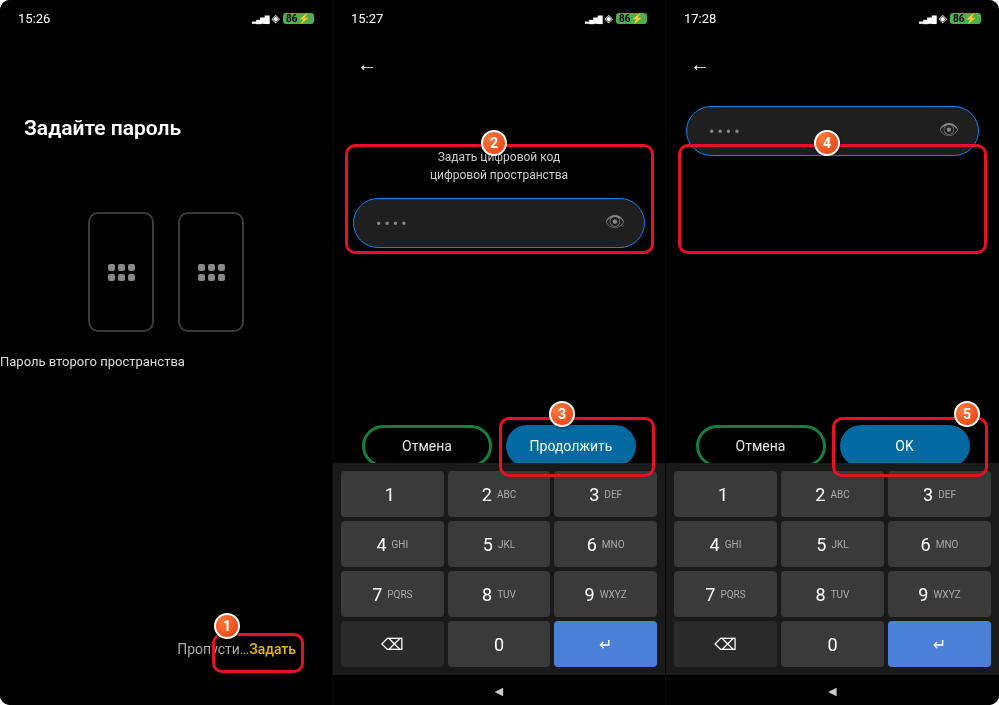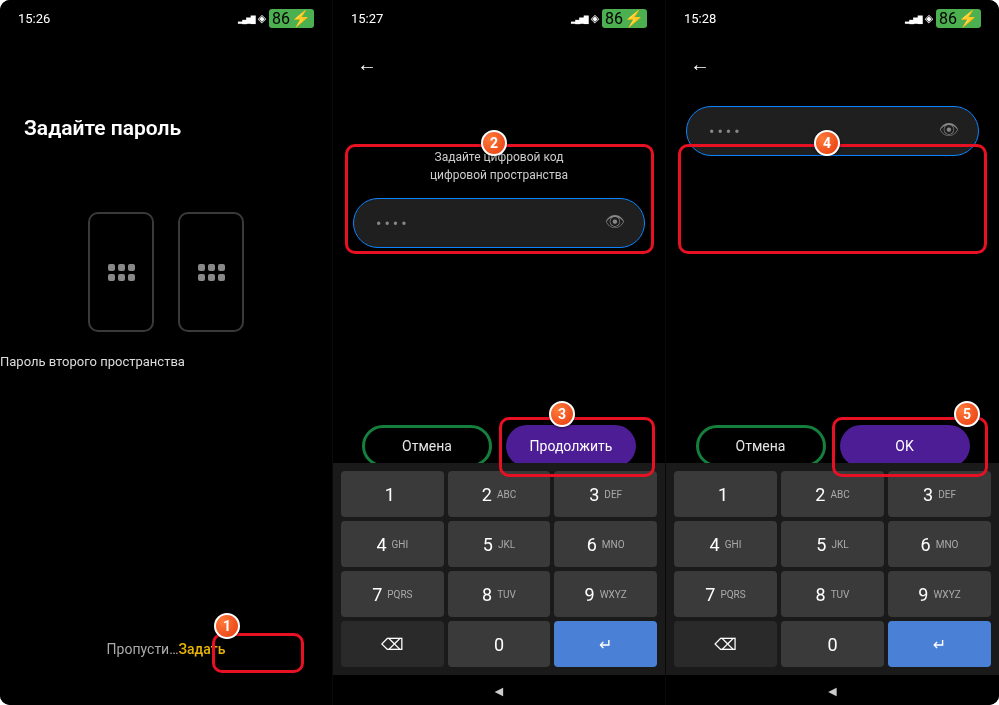--- a/index.html
+++ b/index.html
@@ -2,39 +2,39 @@
 <html><head>
 <meta charset="utf-8">
 <style>
 *{margin:0;padding:0;box-sizing:border-box;font-family:-apple-system,Roboto,sans-serif}
 body{background:#fff;width:999px;height:705px;overflow:hidden}
 .container{display:flex;width:999px;height:705px;border-radius:10px;overflow:hidden;background:#000}
 .screen{width:333px;height:705px;background:#000;color:#fff;position:relative;border-right:1px solid #0a0a0a}
 .screen:last-child{border-right:none}
 .status-bar{display:flex;justify-content:space-between;align-items:center;padding:16px 18px;font-size:13px;height:36px}
 .status-icons{display:flex;align-items:center;gap:3px;font-size:11px}
-.battery{background:#4caf50;color:#000;border-radius:3px;padding:0 3px;font-size:16px;font-weight:400;display:flex;align-items:center;gap:1px}
+.battery{background:#4caf50;color:#000;border-radius:3px;padding:0 3px;font-size:10px;font-weight:700;display:flex;align-items:center;gap:1px}
 .title-1{font-size:21px;font-weight:600;padding:80px 24px 0}
 .phones{display:flex;justify-content:center;gap:24px;margin-top:72px}
 .phone{width:66px;height:120px;border:2px solid #3a3a3a;border-radius:10px;display:flex;align-items:center;justify-content:center}
 .dots{display:grid;grid-template-columns:repeat(3,1fr);gap:3px}
 .dot{width:7px;height:7px;background:#888;border-radius:2px}
 .caption{text-align:left;font-size:13px;margin-top:22px;color:#ddd}
-.bottom-row{position:absolute;bottom:48px;left:0;right:0;display:flex;justify-content:center;padding:0 36px;font-size:14px}
+.bottom-row{position:absolute;bottom:48px;left:0;right:0;display:flex;justify-content:flex-end;padding:0 36px;font-size:14px}
 .skip{color:#aaa}
 .set{color:#eab308;font-weight:500}
 .back-arrow{padding:16px 24px;font-size:20px}
 .prompt{text-align:center;font-size:12px;color:#ccc;margin-top:56px;line-height:1.5}
 .input-wrap{margin:14px 20px 0;position:relative}
 .pin-input{width:100%;height:50px;background:#1f1f1f;border:1px solid #0a84ff;border-radius:25px;padding:0 50px 0 22px;color:#888;font-size:16px;letter-spacing:3px;display:flex;align-items:center}
 .eye{position:absolute;right:20px;top:14px;color:#888}
 .btn-row{position:absolute;bottom:238px;left:0;right:0;display:flex;justify-content:center;gap:14px;padding:0 22px}
 .btn{height:42px;border-radius:22px;display:flex;align-items:center;justify-content:center;font-size:14px;min-width:130px}
 .btn-cancel{background:#000;border:3px solid #15803d;color:#e5e5e5}
-.btn-primary{background:#4c1d95;color:#fff}
+.btn-primary{background:#0369a1;color:#fff}
 .keypad{position:absolute;bottom:30px;left:0;right:0;background:#1a1a1a;padding:6px}
 .key-row{display:flex}
 .key{flex:1;height:46px;margin:2px;background:#3a3a3a;border-radius:4px;display:flex;align-items:center;justify-content:center;position:relative;color:#fff}
 .key-num{font-size:18px}
 .key-let{font-size:10px;color:#aaa;margin-left:5px}
 .key-sym{background:#2a2a2a;font-size:16px}
 .key-enter{background:#4a80d6}
 .nav{position:absolute;bottom:6px;left:0;right:0;text-align:center;font-size:14px;color:#ccc}
 .marker{position:absolute;width:26px;height:26px;background:radial-gradient(circle at 30% 30%,#ff7a3a,#e63a0f);border:2px solid #fff;border-radius:50%;color:#fff;display:flex;align-items:center;justify-content:center;font-weight:700;font-size:14px;z-index:10;box-shadow:0 1px 3px rgba(0,0,0,.5)}
 .hl{position:absolute;border:3px solid #e81123;border-radius:10px;z-index:5;pointer-events:none}
@@ -90,21 +90,21 @@
   <div class="status-bar">
     <span>15:27</span>
     <span class="status-icons">
           <span class="signal"></span>
           <span>◈</span>
           <span class="battery"><span>86</span>⚡</span>
         </span>
   </div>
   <div class="back-arrow">←</div>
   <div class="prompt">
-    <span>Задайте цифровой код</span><br><span>цифровой пространства</span>
+    <span>Задать цифровой код</span><br><span>цифровой пространства</span>
   </div>
   <div class="input-wrap">
     <div class="pin-input">
           <span>••••</span>
         </div>
     <span class="eye">👁</span>
   </div>
   <div class="hl" style="left:12px;top:144px;width:309px;height:110px"></div>
   <div class="marker" style="left:148px;top:130px">2</div>
   <div class="btn-row">
@@ -162,21 +162,21 @@
             <span class="key-num">0</span>
           </div>
           <div class="key key-enter">↵</div>
         </div>
       </div>
   <div class="nav">◄</div>
 </div>
 
 <div class="screen">
   <div class="status-bar">
-    <span>15:28</span>
+    <span>17:28</span>
     <span class="status-icons">
           <span class="signal"></span>
           <span>◈</span>
           <span class="battery"><span>86</span>⚡</span>
         </span>
   </div>
   <div class="back-arrow">←</div>
   <div class="input-wrap">
     <div class="pin-input">
           <span>••••</span>

